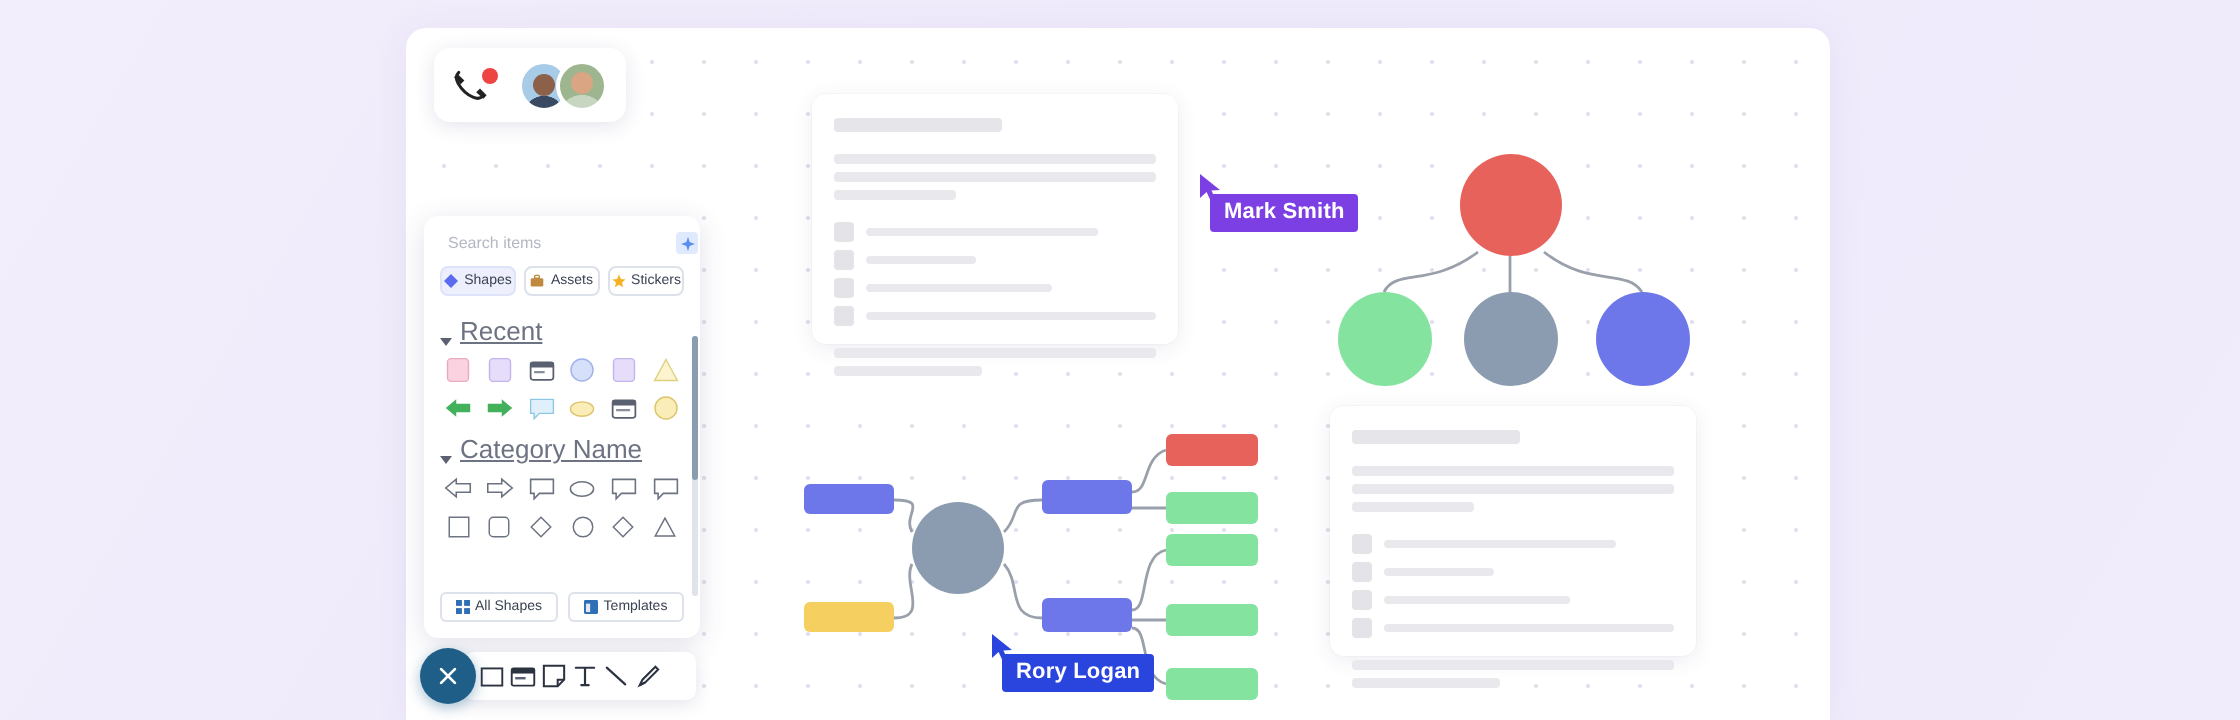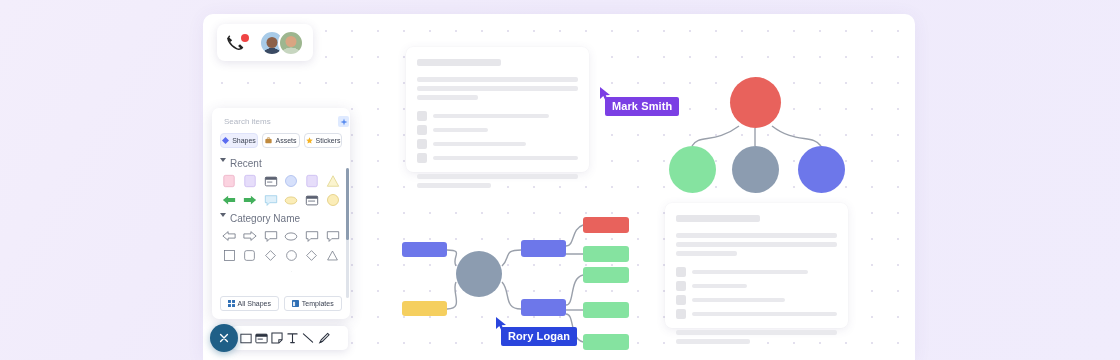--- a/index.html
+++ b/index.html
@@ -134,22 +134,22 @@
     display: flex; align-items: center; justify-content: center; flex: 0 0 auto;
   }
   .tabs { display: flex; gap: 4px; padding-bottom: 5px; }
   .tab {
     flex: 1; display: flex; align-items: center; justify-content: center; gap: 3px;
     height: 15px; border-radius: 4px; font-size: 7px; color: #3b4252;
     border: .5px solid #dde1e9; background: #fff; white-space: nowrap;
   }
   .tab.active { background: #edeffd; border-color: #dfe3fa; }
   .group-head {
-    display: flex; align-items: flex-start; gap: 4px;
-    font-size: 10px; color: #6d7383; padding: 5px 0 4px;
+    display: flex; align-items: flex-end; gap: 4px;
+    font-size: 13px; color: #6d7383; padding: 5px 0 4px; text-decoration: underline;
   }
   .caret { width: 0; height: 0; border-left: 3px solid transparent;
            border-right: 3px solid transparent; border-top: 4px solid #5b6170; }
   .shape-grid { display: grid; grid-template-columns: repeat(6, 1fr); gap: 3px 2px; }
   .shape-cell { height: 16px; display: flex; align-items: center; justify-content: center; }
   .clip-row { overflow: hidden; }
   .panel-foot { display: flex; gap: 5px; margin-top: auto; padding-top: 6px; }
   .foot-btn {
     flex: 1; height: 15px; border: .5px solid #dde1e9; border-radius: 3px;
     background: #fff; display: flex; align-items: center; justify-content: center;

